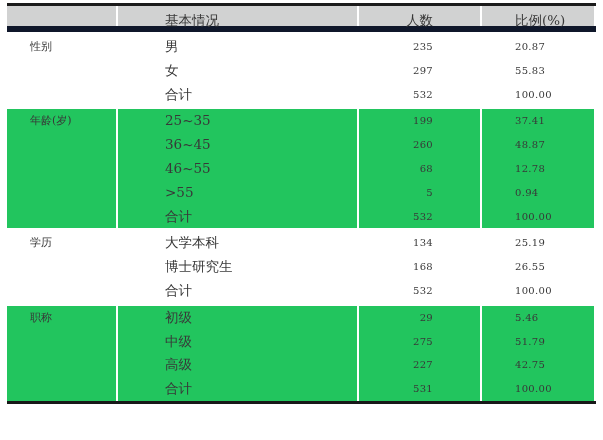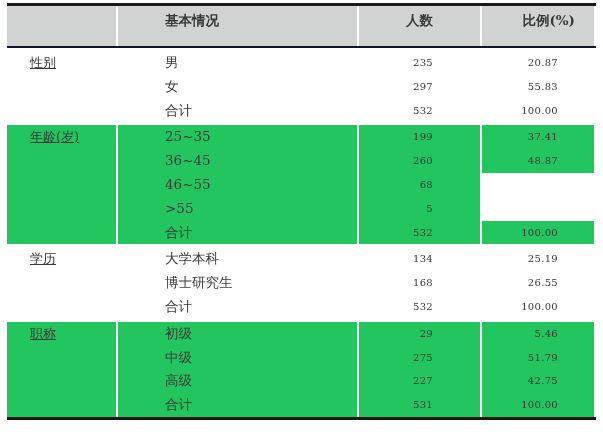--- a/index.html
+++ b/index.html
@@ -11,33 +11,33 @@
     overflow:hidden;
   }
   .paper { position:relative; width:603px; height:440px; background:#fff; }
   .table-wrap {
     position:absolute; left:7px; top:3px; width:589px;
     border-top:3px solid #1b1b1b;
     border-bottom:3px solid #181818;
   }
   .cell { box-sizing:border-box;padding-left:33px; }
   
-  .header { display:flex; height:42px; border-bottom:2px solid #0f172a;font-weight:bold; }
+  .header { display:flex; height:26px; border-bottom:6px solid #0f172a; }
   .header .cell { background:#d1d2d2; line-height:29px; font-size:13.5px; }
   
   .c1 { width:109px; margin-right:2px; padding-left:23px; }
   .c2 { width:239px; margin-right:2px; padding-left:47px; }
   .c3 { width:121px; margin-right:2px; text-align:right; padding-right:47px; }
-  .c4 { width:112px; text-align:right; padding-right:36px; }
+  .c4 { width:112px; text-align:left; padding-right:36px; }
   .header .c4 { padding-right:19px; }
   
   .group { display:flex; }
   .group:not(.shaded) { padding:3px 0; }
   .shaded .cell { background:#22c55e; }
-  .group .c1 { line-height:23.8px; font-size:13px;text-decoration:underline; }
+  .group .c1 { line-height:23.8px; font-size:11px; }
   .rows { display:flex; flex-direction:column; }
   .row { display:flex; height:23.8px; }
   .row .cell { line-height:23.8px; font-size:10px; }
   .row .c2 { font-size:13.5px; }
   .num { letter-spacing:0.3px; }
 </style>
 </head>
 <body>
 
 <div class="paper">
@@ -80,24 +80,26 @@
               <div class="cell c4 num">37.41</div>
             </div>
             <div class="row">
               <div class="cell c2">36~45</div>
               <div class="cell c3 num">260</div>
               <div class="cell c4 num">48.87</div>
             </div>
             <div class="row">
               <div class="cell c2">46~55</div>
               <div class="cell c3 num">68</div>
+              <div class="cell c4 num">12.78</div>
             </div>
             <div class="row">
               <div class="cell c2">&gt;55</div>
               <div class="cell c3 num">5</div>
+              <div class="cell c4 num">0.94</div>
             </div>
             <div class="row">
               <div class="cell c2">合计</div>
               <div class="cell c3 num">532</div>
               <div class="cell c4 num">100.00</div>
             </div>
           </div>
         </div>
         <div class="group">
           <div class="cell c1">学历</div>

